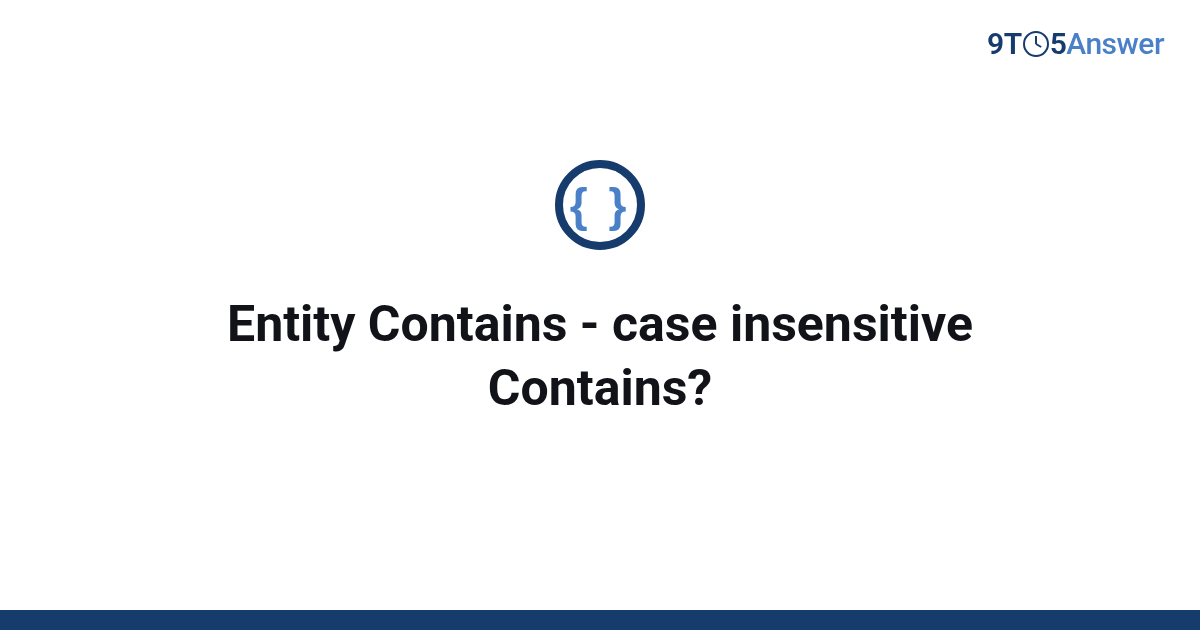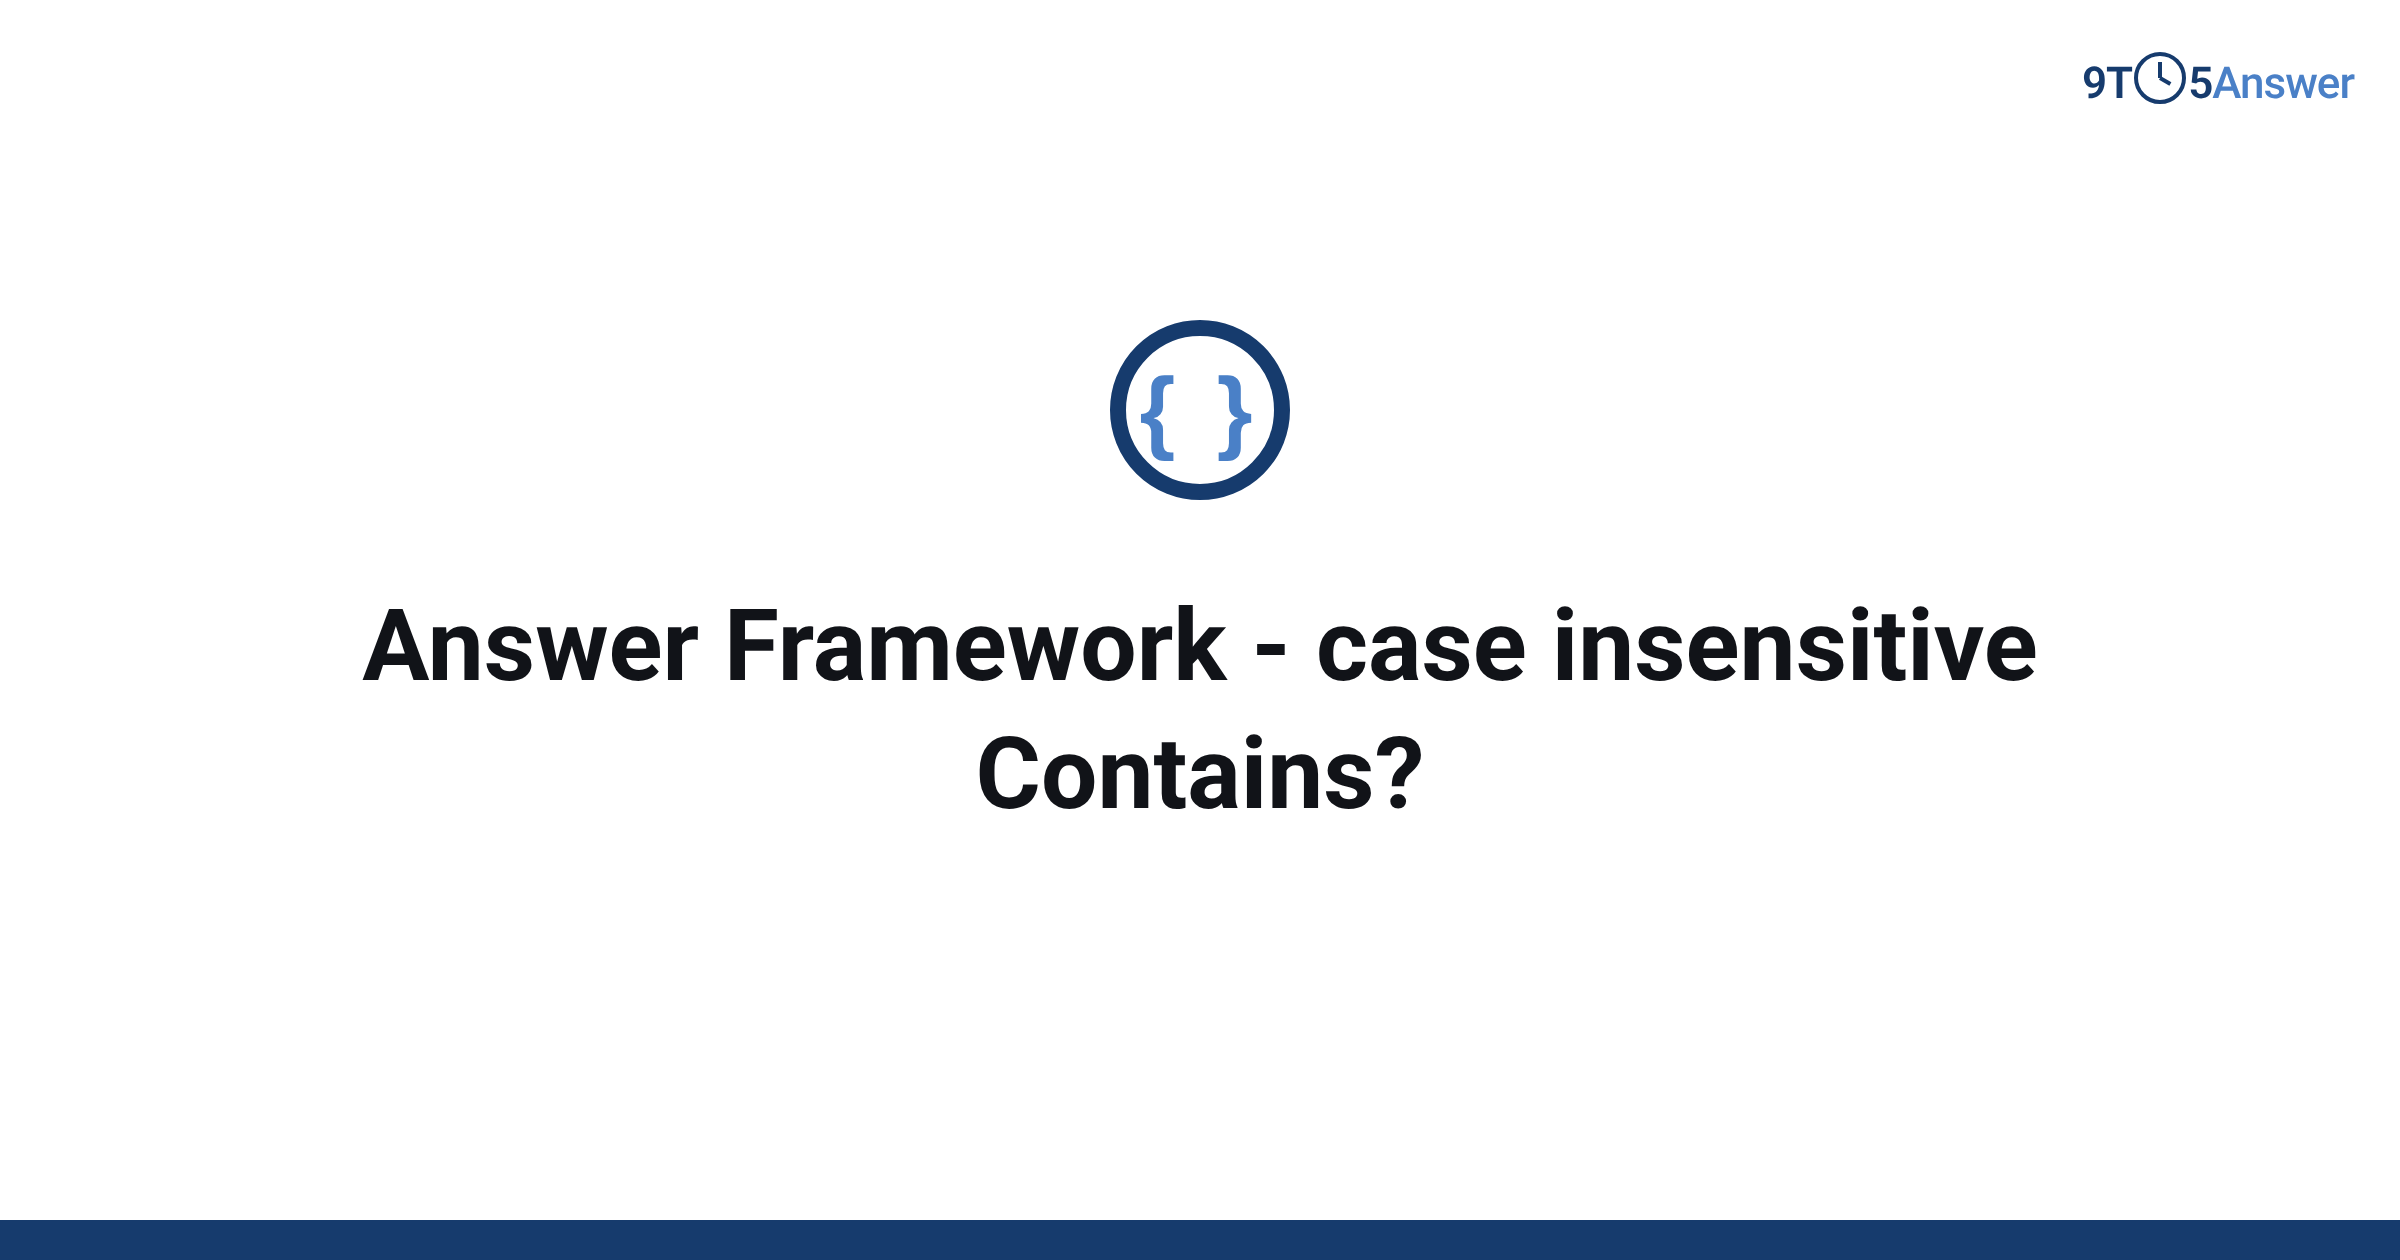--- a/index.html
+++ b/index.html
@@ -11,22 +11,22 @@
       width: 1200px;
       height: 630px;
       background: #ffffff;
       font-family: -apple-system, BlinkMacSystemFont, "Segoe UI", Roboto, Helvetica, Arial, sans-serif;
       position: relative;
       overflow: hidden;
     }
     .brand {
       position: absolute;
       top: 26px;
-      right: 23px;
-      font-size: 22px;
+      right: 36px;
+      font-size: 30px;
       font-weight: 600;
       letter-spacing: -0.5px;
     }
     .brand .nine-t {
       color: #163b6d;
     }
     .brand .clock {
       display: inline-block;
       width: 26px;
       height: 26px;
@@ -113,16 +113,16 @@
 <body>
 
 <div class="brand">
   <span class="nine-t">9T</span><span class="clock"></span><span class="five">5</span><span class="answer">Answer</span>
 </div>
 
 <div class="center-wrap">
   <div class="topic-icon">
     <span class="braces">{ }</span>
   </div>
-  <h1 class="title">Answer Framework - case insensitive Contains?</h1>
+  <h1 class="title">Entity Contains - case insensitive Contains?</h1>
 </div>
 
 <div class="footer-bar"></div>
 
 </body></html>

